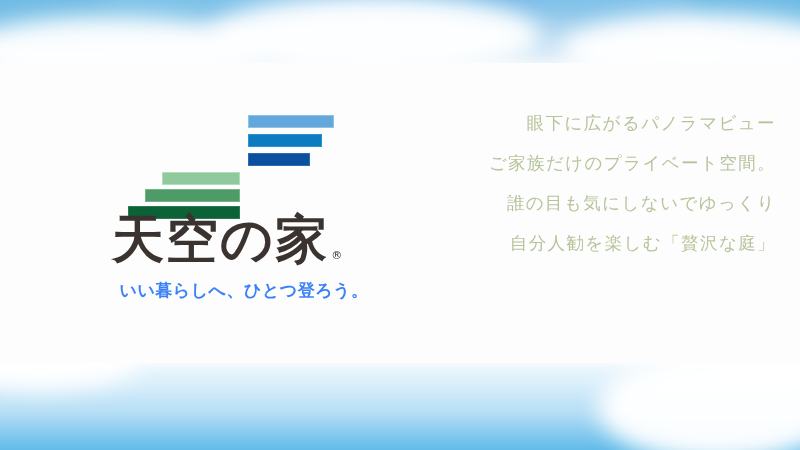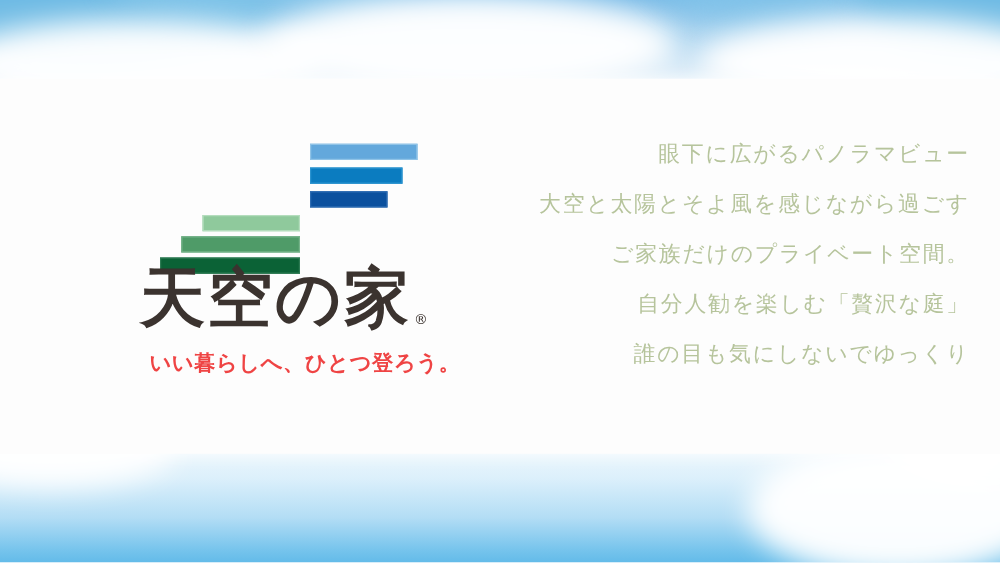--- a/index.html
+++ b/index.html
@@ -127,21 +127,21 @@
   .tagline {
     position: absolute;
     left: 1px;
     top: 168px;
     width: 262px;
     text-align: center;
     font-family: "DejaVu Sans", "Liberation Sans", sans-serif;
     font-weight: 700;
     font-size: 17px;
     letter-spacing: 0.5px;
-    color: #ef4444;
+    color: #3b82f6;
     white-space: nowrap;
   }
 
   
   .copy-block {
     position: absolute;
     left: 400px;
     top: 40px;
     width: 376px;
     text-align: right;
@@ -190,22 +190,21 @@
         <div class="wordmark">
           <span class="wordmark-text">天空の家</span>
           <span class="wordmark-reg">®</span>
         </div>
 
         <div class="tagline">いい暮らしへ、ひとつ登ろう。</div>
       </div>
 
       <div class="copy-block">
         <div class="copy-line">眼下に広がるパノラマビュー</div>
-        <div class="copy-line">大空と太陽とそよ風を感じながら過ごす</div>
         <div class="copy-line">ご家族だけのプライベート空間。</div>
+        <div class="copy-line">誰の目も気にしないでゆっくり</div>
         <div class="copy-line">自分人勧を楽しむ「贅沢な庭」</div>
-        <div class="copy-line">誰の目も気にしないでゆっくり</div>
       </div>
 
     </div>
   </div>
 
 </div>
 
 </body></html>

